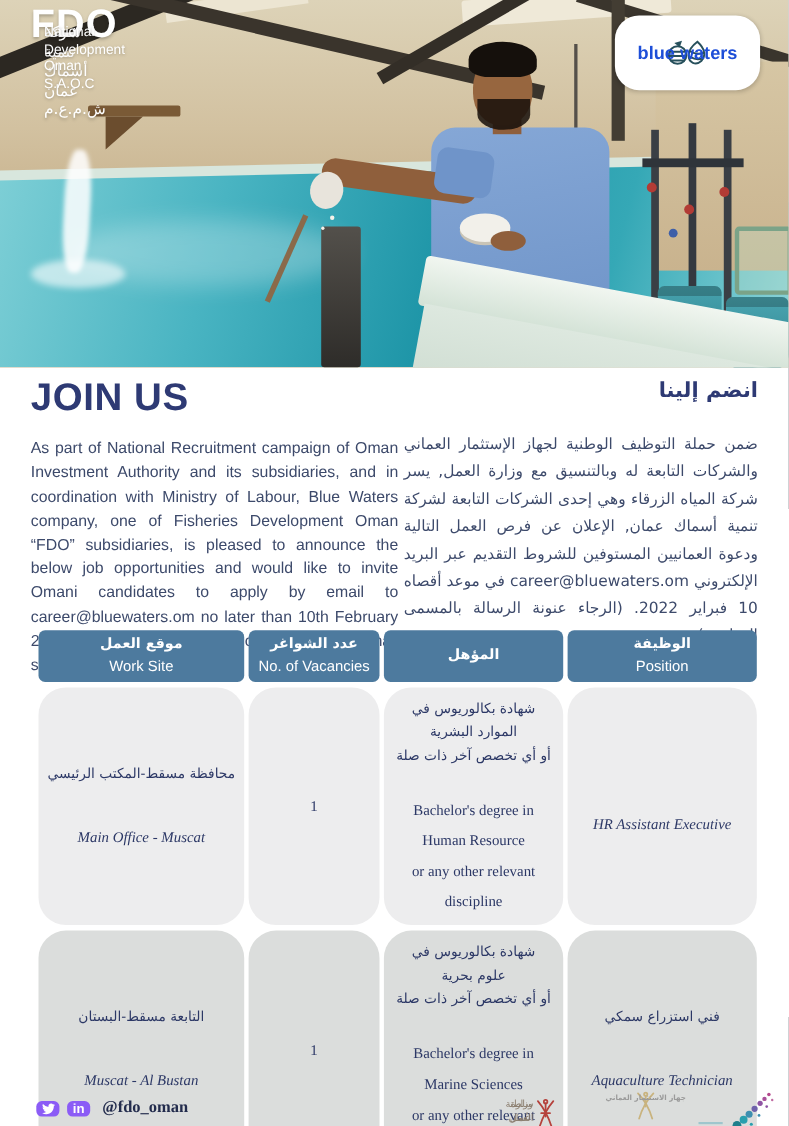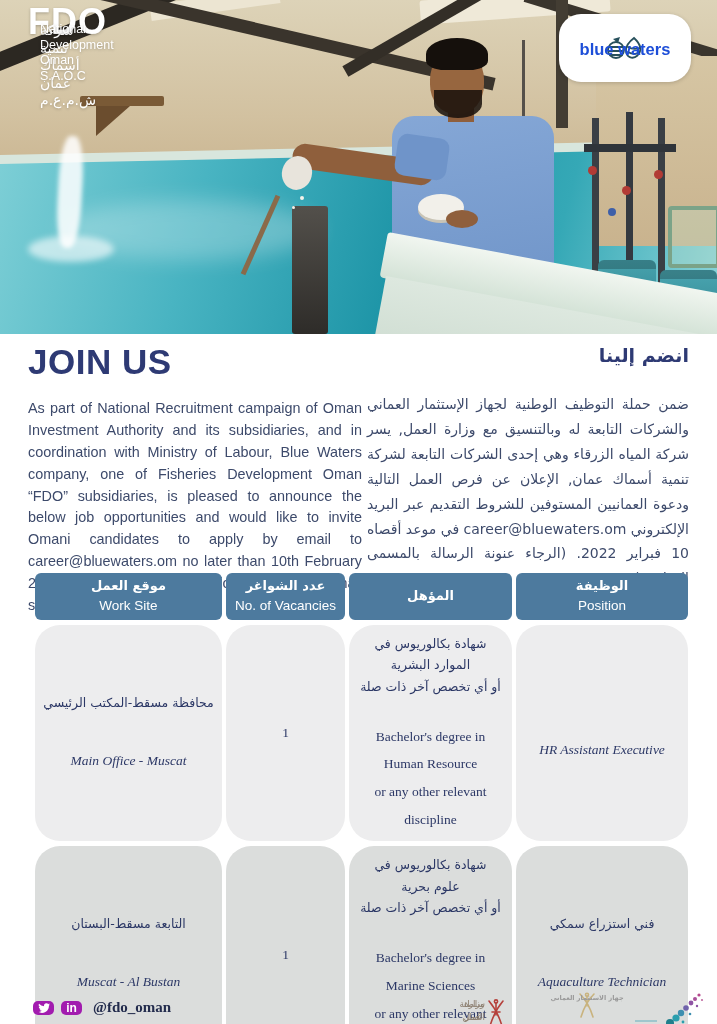--- a/index.html
+++ b/index.html
@@ -90,21 +90,21 @@
   .th .en{font-size:13.5px;}
   .td{display:flex;flex-direction:column;align-items:center;justify-content:center;text-align:center;padding:8px 4px;border-radius:25px;}
   .row1 .td{background:#ededee;min-height:147px;}
   .row2 .td{background:#dbdddc;min-height:166px;}
   .td .ar{font-family:"DejaVu Sans",sans-serif;font-size:12.5px;direction:rtl;line-height:1.7;white-space:pre-line;color:#2c3866;}
   .td .en{font-family:"Liberation Serif",serif;font-size:13.5px;line-height:2.05;white-space:pre-line;color:#2c3866;margin-top:26px;}
   .td.single .en{margin-top:34px;font-style:italic;}
   .td.vac{font-family:"Liberation Serif",serif;font-size:14px;}
   
   .footer-social{position:absolute;left:33px;top:999px;display:flex;align-items:center;}
-  .soc-ico{width:21px;height:14px;background:#a21caf;border-radius:5px;display:flex;align-items:center;justify-content:center;margin-right:7px;}
+  .soc-ico{width:21px;height:14px;background:#8b5cf6;border-radius:5px;display:flex;align-items:center;justify-content:center;margin-right:7px;}
   .soc-ico svg{display:block;}
   .in-glyph{color:#fff;font-size:12px;font-weight:bold;font-family:"Liberation Sans",sans-serif;}
   .handle{font-family:"Liberation Serif",serif;font-size:15px;font-weight:bold;color:#232c4d;margin-left:4px;}
   .footer-logos{position:absolute;right:0;top:990px;width:250px;height:60px;}
   .footer-logos *{position:absolute;}
   .mol{left:18px;top:8px;display:flex;align-items:flex-start;}
   .mol-text{font-family:"DejaVu Sans",sans-serif;font-size:9px;color:#8c7f70;direction:rtl;text-align:center;line-height:1.4;margin-right:4px;}
   .oia{left:120px;top:2px;display:flex;flex-direction:column;align-items:center;}
   .oia-text{font-family:"DejaVu Sans",sans-serif;font-size:6.5px;color:#9a9a9a;direction:rtl;margin-top:2px;white-space:nowrap;font-weight:bold;}
   .swoosh{left:188px;top:0;}

